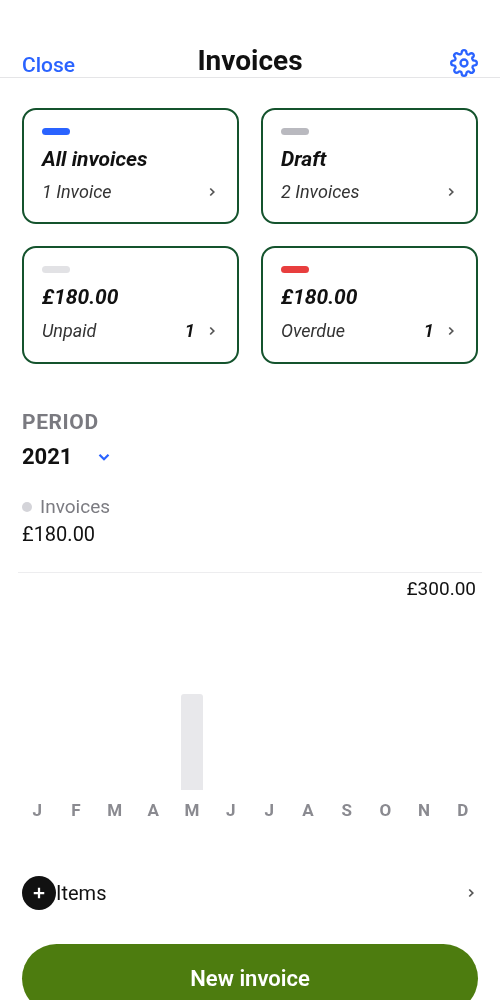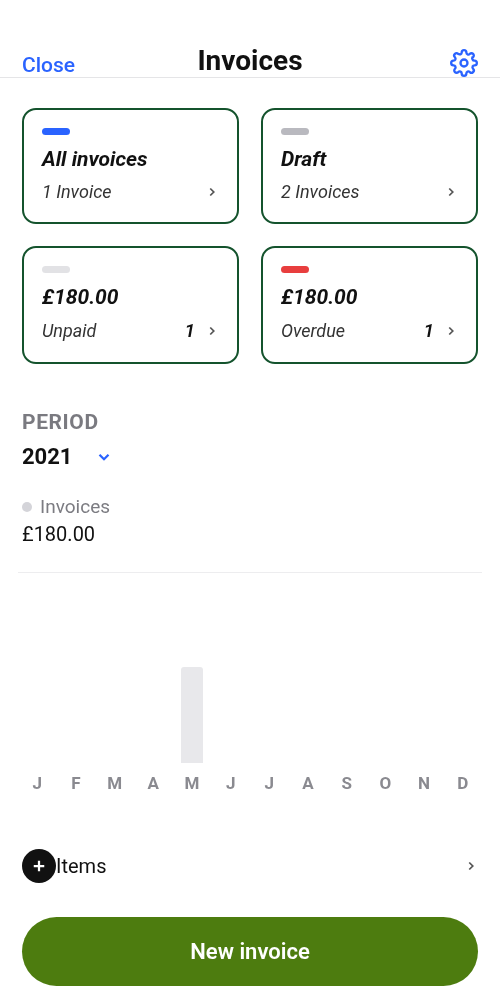--- a/index.html
+++ b/index.html
@@ -314,20 +314,21 @@
         <span class="dot dot-gray"></span>
         <span>Invoices</span>
       </div>
       <div class="legend-val">£180.00</div>
     </div>
   </div>
 </div>
 
 <div class="chart-wrap">
   <div class="grid-top-line"></div>
+  <div class="y-label-right">£300.00</div>
   <div class="bars-row" id="bars-row">
       <div class="bar-cell"></div>
       <div class="bar-cell"></div>
       <div class="bar-cell"></div>
       <div class="bar-cell"></div>
       <div class="bar-cell">
         <div class="bar" style="height: 96px;"></div>
       </div>
       <div class="bar-cell"></div>
       <div class="bar-cell"></div>

